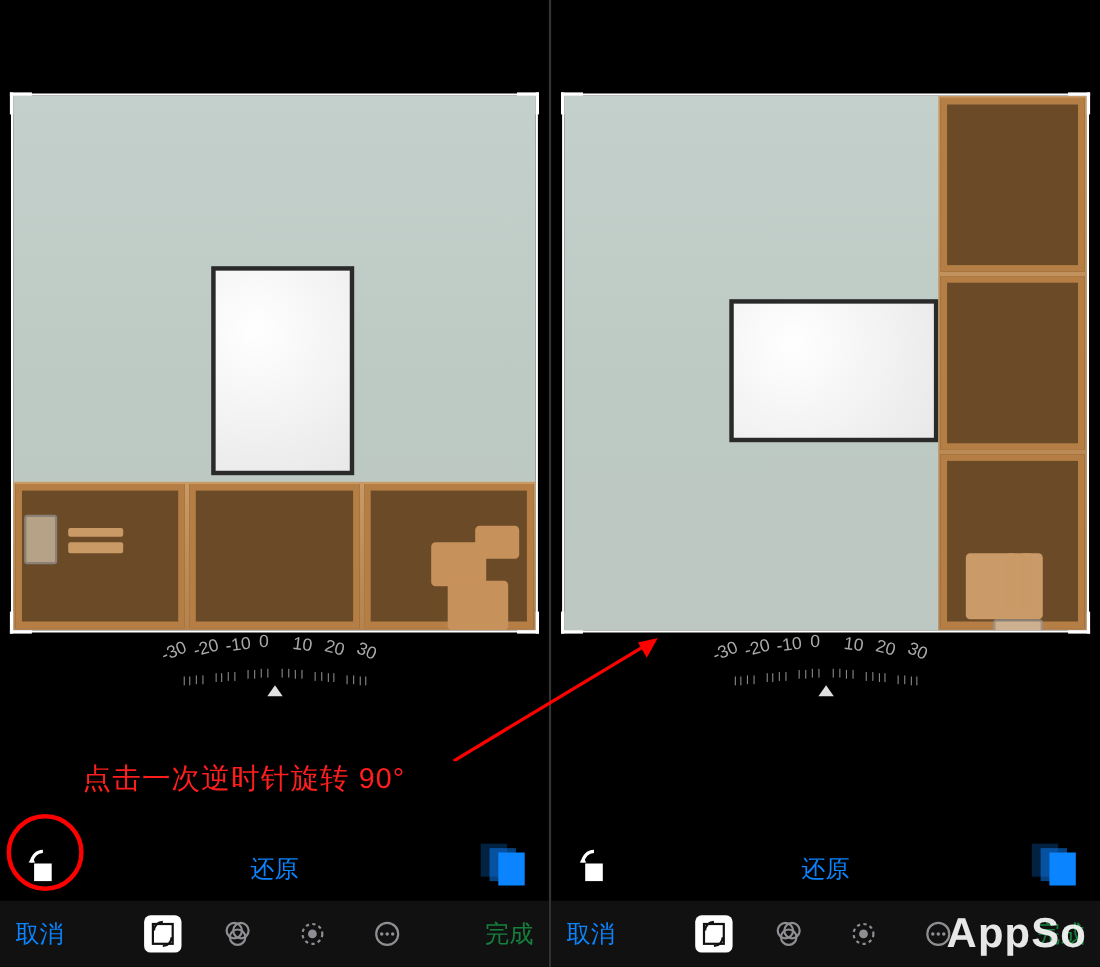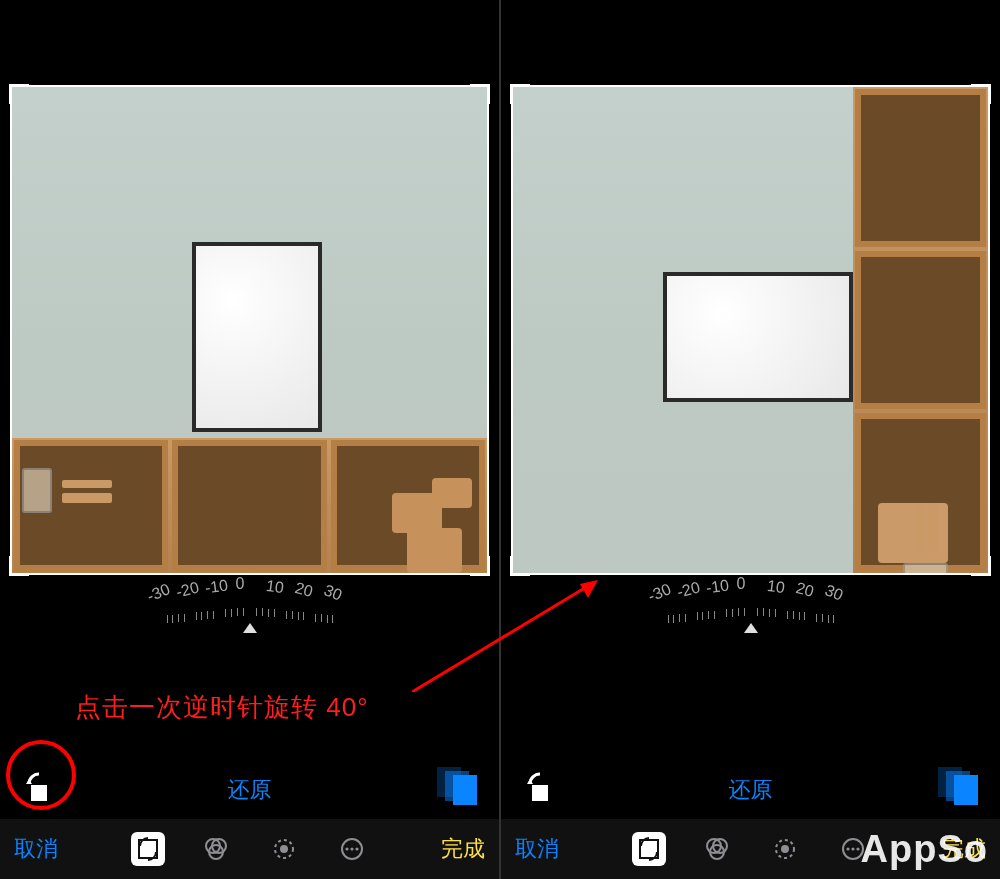--- a/index.html
+++ b/index.html
@@ -205,21 +205,21 @@
     display:flex;
     align-items:center;
     justify-content:space-between;
     padding:0 14px;
   }
   .txt-btn {
     font-size:22px;
     cursor:pointer;
   }
   .cancel-btn { color:#0a84ff; }
-  .done-btn   { color:#fde047; }
+  .done-btn   { color:#15803d; }
   .tool-icons {
     display:flex;
     align-items:center;
     gap:34px;
   }
   .tool-icon {
     width:34px;height:34px;
     display:flex;align-items:center;justify-content:center;
     color:#8e8e93;
     cursor:pointer;
@@ -306,21 +306,21 @@
         <span class="tick" style="left: 295.787px; top: 5.88622px; transform: rotate(15deg);">20</span>
         <span class="tick-mark" style="left: 315.608px; top: 38.6px;"></span>
         <span class="tick-mark" style="left: 321.383px; top: 39.2px;"></span>
         <span class="tick-mark" style="left: 327.109px; top: 39.8px;"></span>
         <span class="tick-mark" style="left: 332.783px; top: 40.4px;"></span>
         <span class="tick" style="left: 324.4px; top: 9.23941px; transform: rotate(22.5deg);">30</span>
       </div>
     <div class="dial-pointer"></div>
   </div>
 
-  <div class="annotation-text">点击一次逆时针旋转 40°</div>
+  <div class="annotation-text">点击一次逆时针旋转 90°</div>
   <div class="annotation-circle"></div>
 
   <div class="mid-toolbar">
     <div class="rotate-btn">
       <svg viewBox="0 0 34 34">
         <rect x="9" y="14" width="16" height="16" fill="#fff"></rect>
         <path d="M17 3 A10 10 0 0 0 7 13" stroke="#fff" stroke-width="3" fill="none"></path>
         <polygon points="4,13 10,13 7,8" fill="#fff"></polygon>
       </svg>
     </div>

